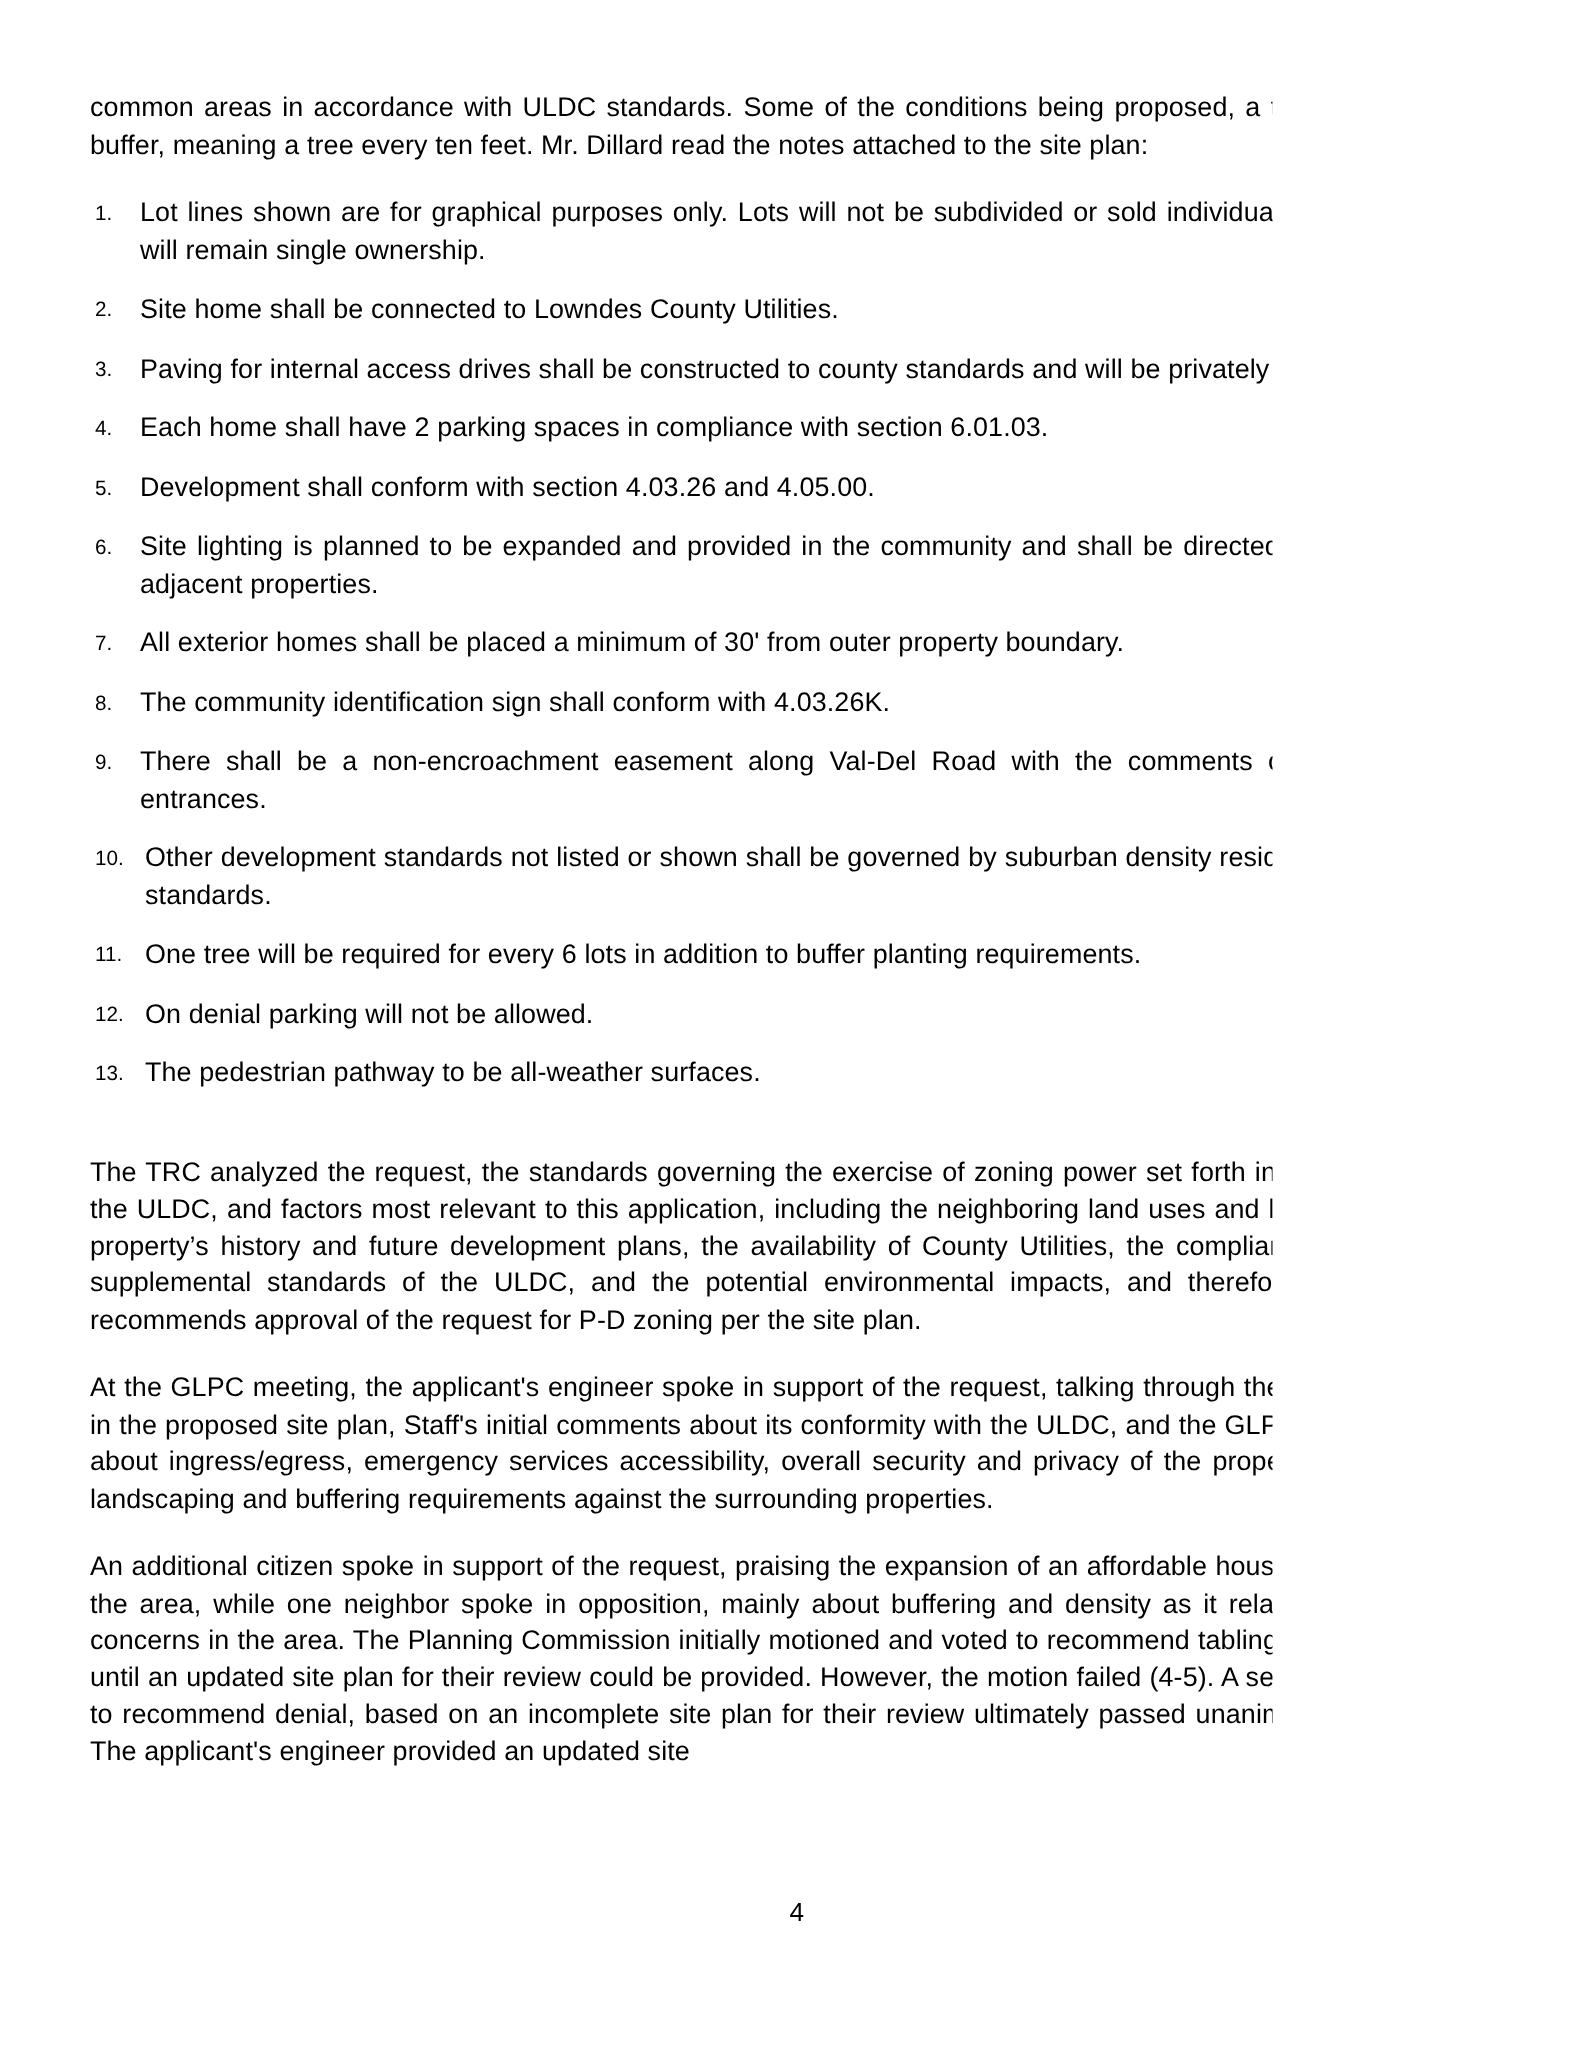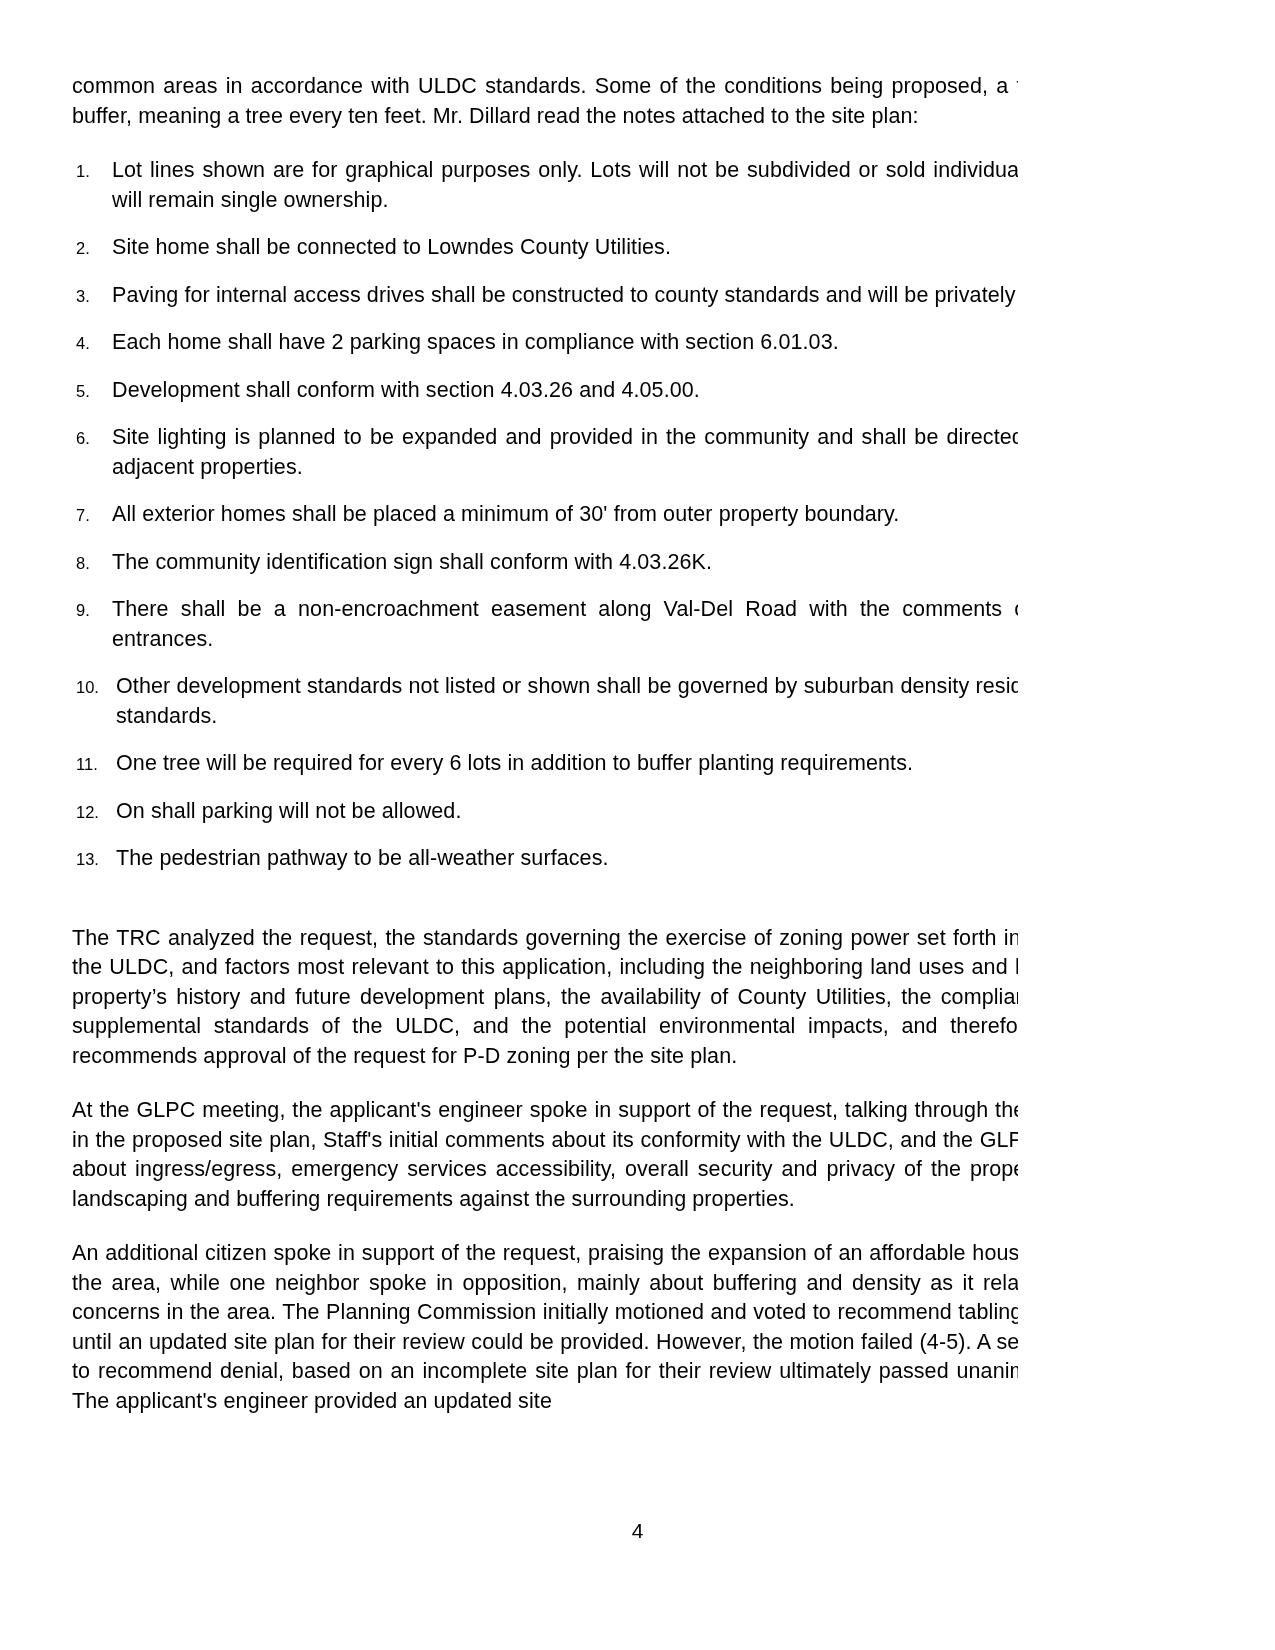--- a/index.html
+++ b/index.html
@@ -130,21 +130,21 @@
       <li>
         <span class="li-text">There shall be a non-encroachment easement along Val-Del Road with the comments of the drive entrances.</span>
       </li>
       <li class="wide-marker">
         <span class="li-text">Other development standards not listed or shown shall be governed by suburban density residential (r-10) standards.</span>
       </li>
       <li class="wide-marker">
         <span class="li-text">One tree will be required for every 6 lots in addition to buffer planting requirements.</span>
       </li>
       <li class="wide-marker">
-        <span class="li-text">On shall parking will not be allowed.</span>
+        <span class="li-text">On denial parking will not be allowed.</span>
       </li>
       <li class="wide-marker">
         <span class="li-text">The pedestrian pathway to be all-weather surfaces.</span>
       </li>
     </ol>
 
     <div class="gap-lg"></div>
 
     <p class="body-para">The TRC analyzed the request, the standards governing the exercise of zoning power set forth in 10.01.05 of the ULDC, and factors most relevant to this application, including the neighboring land uses and lot sizes, the property’s history and future development plans, the availability of County Utilities, the compliance with the supplemental standards of the ULDC, and the potential environmental impacts, and therefore generally recommends approval of the request for P-D zoning per the site plan.</p>
 

